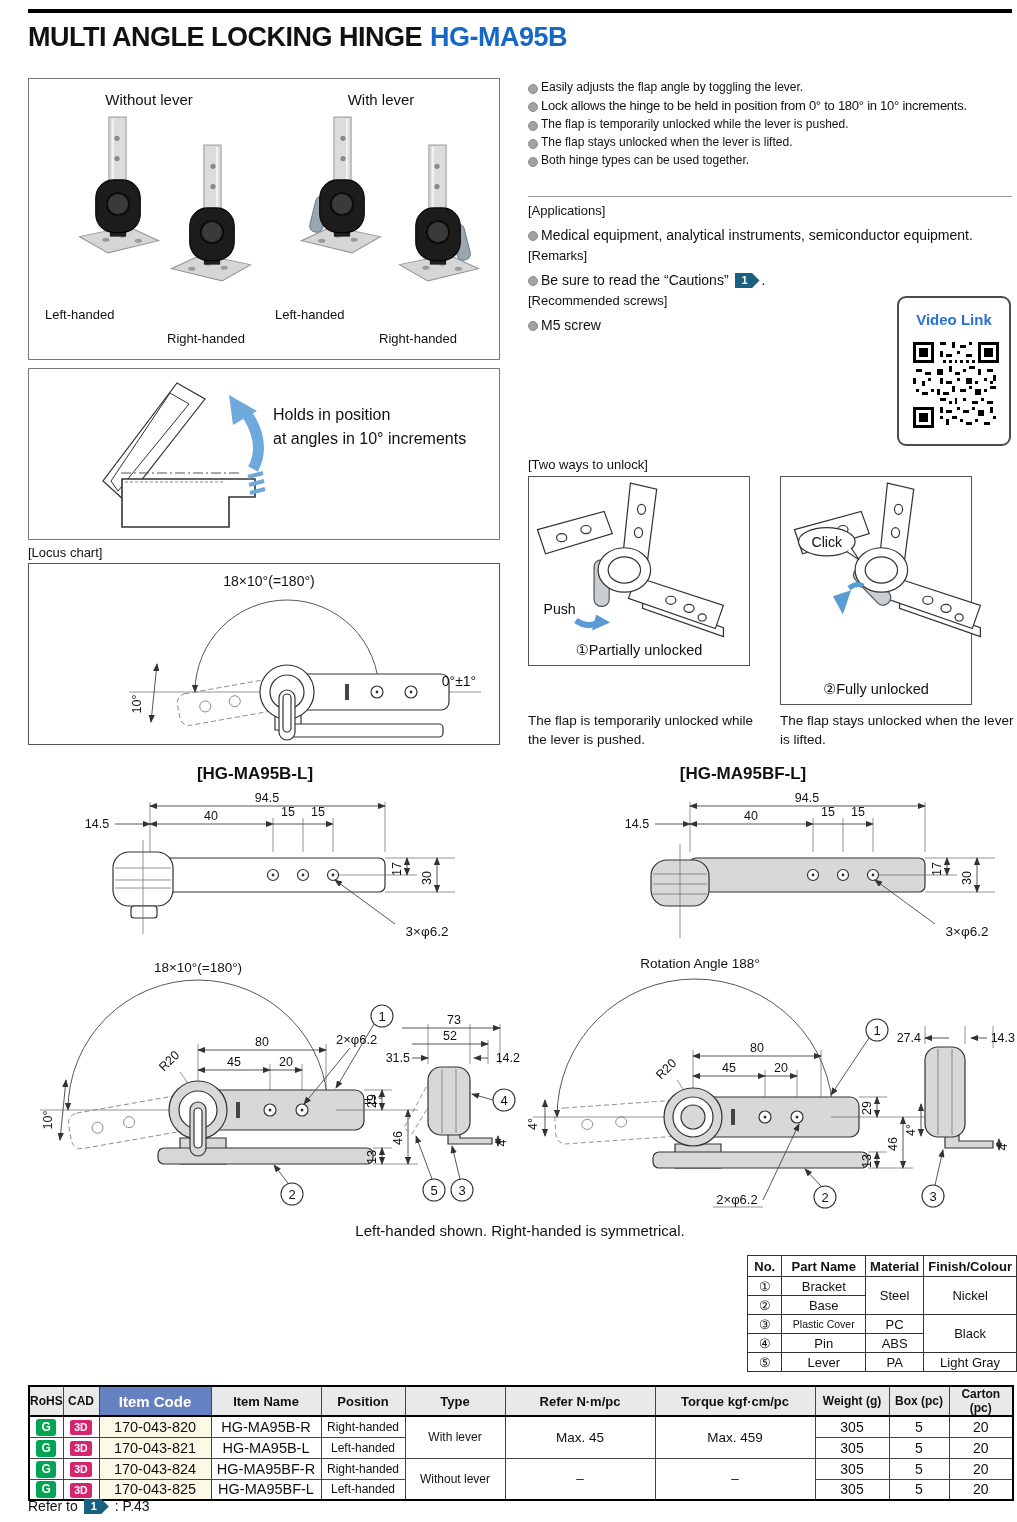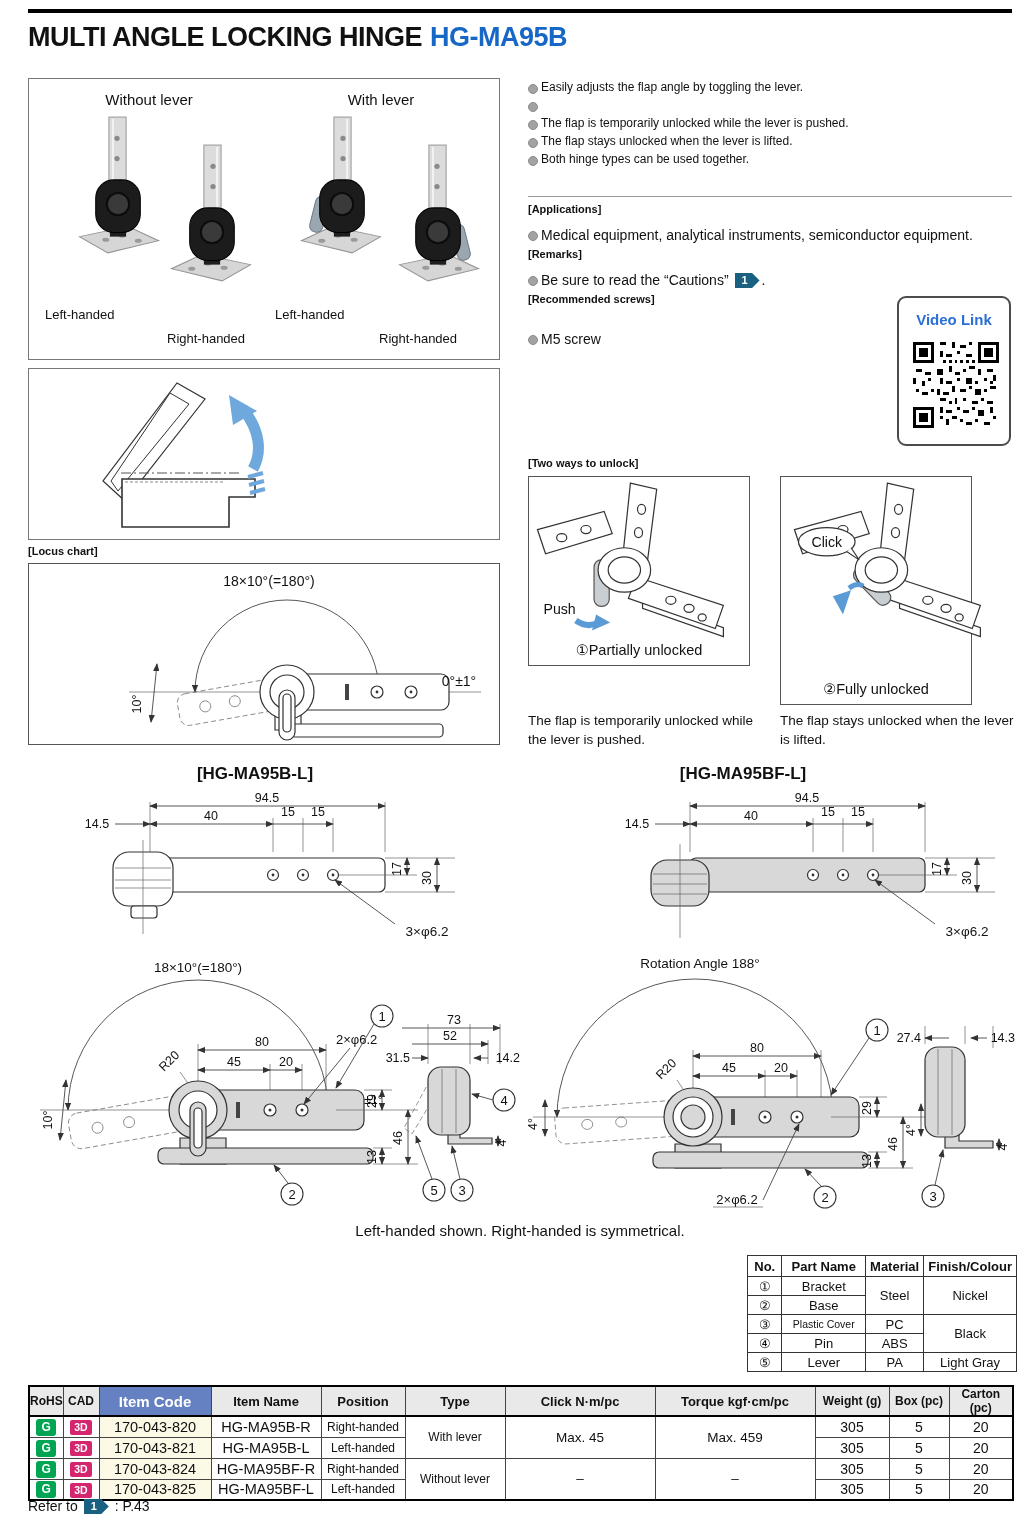--- a/index.html
+++ b/index.html
@@ -16,33 +16,33 @@
   
   .photo-box { left:28px; top:78px; width:472px; height:282px; border:1px solid #777; background:#fff; }
   .pcol-title { position:absolute; top:12px; font-size:15px; text-align:center; width:180px; }
   .plabel { position:absolute; font-size:13px; }
   .hinge { position:absolute; }
   .mirror { transform:scaleX(-1); }
 
   .holds-box { left:28px; top:368px; width:472px; height:172px; border:1px solid #777; }
   .holds-text { position:absolute; left:244px; top:34px; font-size:16px; line-height:1.5; }
 
-  .sec-h { font-size:11px; font-weight:bold; white-space:nowrap; }
+  .sec-h { font-size:13px; font-weight:normal; white-space:nowrap; }
   .locus-h { left:28px; top:545px; }
   .locus-box { left:28px; top:563px; width:472px; height:182px; border:1px solid #555; }
 
   
   .features { left:528px; top:80px; width:486px; }
   .feat { display:flex; align-items:flex-start; margin-bottom:4px; font-size:12px; white-space:nowrap; }
   .feat.squeeze { font-size:13px; letter-spacing:-0.25px; }
   .dot { flex:none; width:10px; height:10px; border-radius:50%; background:#a2a2a2; border:1px solid #8c8c8c; margin:4px 3px 0 0; }
   .divider { left:528px; top:196px; width:484px; height:1px; background:#9a9a9a; }
   .apps-h { left:528px; top:203px; } .apps-item { left:528px; top:227px; }
   .rem-h { left:528px; top:248px; } .rem-item { left:528px; top:272px; }
-  .scr-h { left:528px; top:293px; } .scr-item { left:528px; top:331px;text-align:right; }
+  .scr-h { left:528px; top:293px; } .scr-item { left:528px; top:317px;text-align:right; }
   .bullet-line { display:flex; align-items:flex-start; font-size:14px; white-space:nowrap; }
   .badge { display:inline-block; width:25px; height:15px; margin:1px 2px 0 6px;
            background:#1a6080; color:#fff; font-size:11px; font-weight:bold; line-height:15px;
            text-align:left; padding-left:7px;
            clip-path:polygon(0 0,70% 0,100% 50%,70% 100%,0 100%); }
   .video-box { left:897px; top:296px; width:114px; height:150px; border:2px solid #4c4c4c; border-radius:9px; background:#fff; }
   .video-label { position:absolute; top:13px; width:100%; text-align:center; font-size:15px; font-weight:bold; color:#2a6fd6; }
   .qr { position:absolute; left:14px; top:44px; }
 
   .unlock-h { left:528px; top:457px; }
@@ -158,20 +158,21 @@
     <div class="plabel" style="left:350px; top:252px">Right-handed</div>
   </div>
 
   <div class="abs features">
     <div class="feat">
         <span class="dot"></span>
         <span>Easily adjusts the flap angle by toggling the lever.</span>
       </div>
     <div class="feat squeeze">
         <span class="dot"></span>
+        <span>Lock allows the hinge to be held in position from 0° to 180° in 10° increments.</span>
       </div>
     <div class="feat">
         <span class="dot"></span>
         <span>The flap is temporarily unlocked while the lever is pushed.</span>
       </div>
     <div class="feat">
         <span class="dot"></span>
         <span>The flap stays unlocked when the lever is lifted.</span>
       </div>
     <div class="feat">
@@ -294,20 +295,24 @@
       <path d="M93 110 L226 110 L226 128 L200 128 L200 158 L93 158 Z" fill="#fff" stroke="#333" stroke-width="1.6"></path>
       <line x1="96" y1="113" x2="196" y2="113" stroke="#888" stroke-width="1" stroke-dasharray="3 2"></line>
       <path d="M214 40 C 230 60 234 82 224 100" stroke="#6fa8dc" stroke-width="11" fill="none"></path>
       <polygon points="200,26 228,42 204,56" fill="#6fa8dc"></polygon>
       <g stroke="#6fa8dc" stroke-width="4">
         <line x1="219" y1="108" x2="234" y2="104"></line>
           <line x1="220" y1="116" x2="235" y2="112"></line>
           <line x1="221" y1="124" x2="236" y2="120"></line>
       </g>
     </svg>
+    <div class="holds-text">
+      <div>Holds in position</div>
+      <div>at angles in 10° increments</div>
+    </div>
   </div>
 
   <div class="abs sec-h locus-h">[Locus chart]</div>
   <div class="abs locus-box">
     <svg width="470" height="180" viewBox="0 0 470 180">
       <text x="240" y="22" class="dl" style="font-size:14px">18×10°(=180°)</text>
       <path d="M166 128 A 92 92 0 0 1 350 128" class="dim" marker-start="url(#arw)" marker-end="url(#arw)"></path>
       <line x1="100" y1="128" x2="452" y2="128" class="thin"></line>
       <g transform="rotate(-10 258 128)">
         <rect x="148" y="112" width="118" height="32" rx="9" class="thin dash"></rect>
@@ -689,21 +694,21 @@
         <col style="width:64px">
     </colgroup>
     <thead>
       <tr>
         <th class="tiny">RoHS</th>
         <th class="tiny">CAD</th>
         <th class="code-h">Item Code</th>
         <th>Item Name</th>
         <th>Position</th>
         <th>Type</th>
-        <th>Click N·m/pc</th>
+        <th>Refer N·m/pc</th>
         <th>Torque kgf·cm/pc</th>
         <th class="tiny" style="font-size:12px">Weight (g)</th>
         <th class="tiny" style="font-size:12px">Box (pc)</th>
         <th class="tiny" style="font-size:12px">Carton (pc)</th>
       </tr>
     </thead>
     <tbody>
       <tr>
         <td><span class="rohs-ic">G</span></td>
         <td><span class="cad-ic">3D</span></td>

